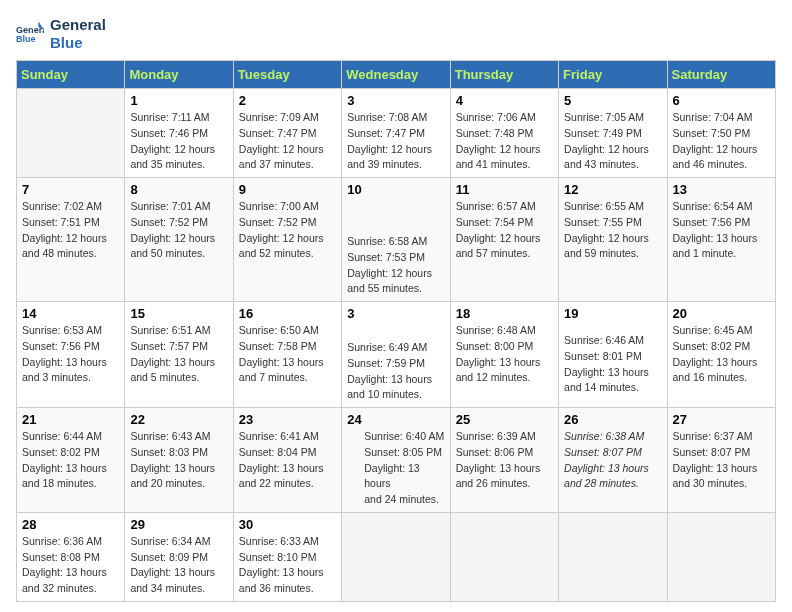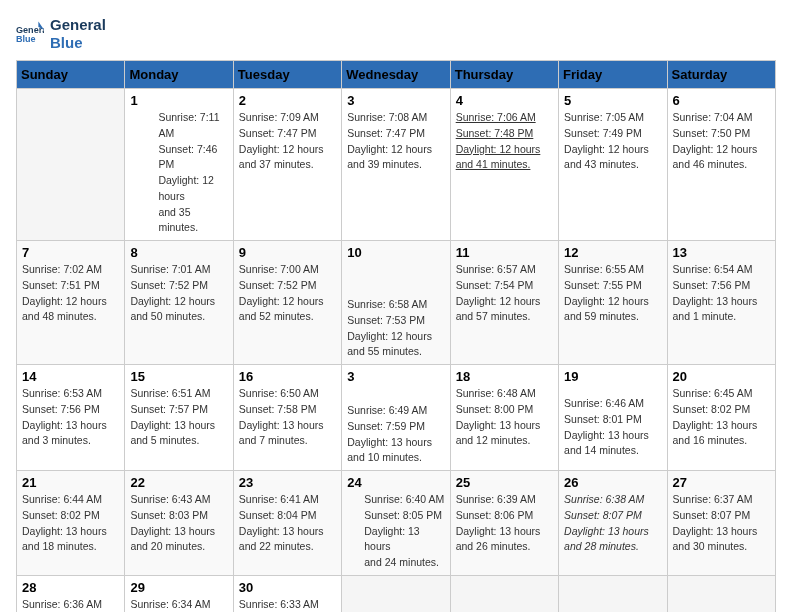--- a/index.html
+++ b/index.html
@@ -37,21 +37,21 @@
       font-size: 14px;
       color: #333;
     }
     table {
       width: 100%;
       border-collapse: collapse;
       font-size: 11px;
     }
     thead tr th {
       background-color: #2e6db4;
-      color: #000000;
+      color: #bef264;
       padding: 6px 4px;
       text-align: left;
       font-size: 13px;
       font-weight: bold;
       border: 1px solid #ccc;
     }
     tbody tr td {
       border: 1px solid #ccc;
       padding: 4px 5px;
       vertical-align: top;
@@ -110,42 +110,42 @@
         <th>Thursday</th>
         <th>Friday</th>
         <th>Saturday</th>
       </tr>
   </thead>
   <tbody id="calendar-body">
   <tr>
         <td class="empty-cell"></td>
         <td>
           <span class="day-number">1</span>
-          <div class="day-info" style="white-space: pre-line; margin-left: 28px;">Sunrise: 7:11 AM
+          <div class="day-info" style="white-space: pre-line;">Sunrise: 7:11 AM
 Sunset: 7:46 PM
 Daylight: 12 hours
 and 35 minutes.</div>
         </td>
         <td>
           <span class="day-number">2</span>
           <div class="day-info" style="white-space: pre-line;">Sunrise: 7:09 AM
 Sunset: 7:47 PM
 Daylight: 12 hours
 and 37 minutes.</div>
         </td>
         <td>
           <span class="day-number">3</span>
           <div class="day-info" style="white-space: pre-line;">Sunrise: 7:08 AM
 Sunset: 7:47 PM
 Daylight: 12 hours
 and 39 minutes.</div>
         </td>
         <td>
           <span class="day-number">4</span>
-          <div class="day-info" style="white-space: pre-line; text-decoration: underline;">Sunrise: 7:06 AM
+          <div class="day-info" style="white-space: pre-line;">Sunrise: 7:06 AM
 Sunset: 7:48 PM
 Daylight: 12 hours
 and 41 minutes.</div>
         </td>
         <td>
           <span class="day-number">5</span>
           <div class="day-info" style="white-space: pre-line;">Sunrise: 7:05 AM
 Sunset: 7:49 PM
 Daylight: 12 hours
 and 43 minutes.</div>

